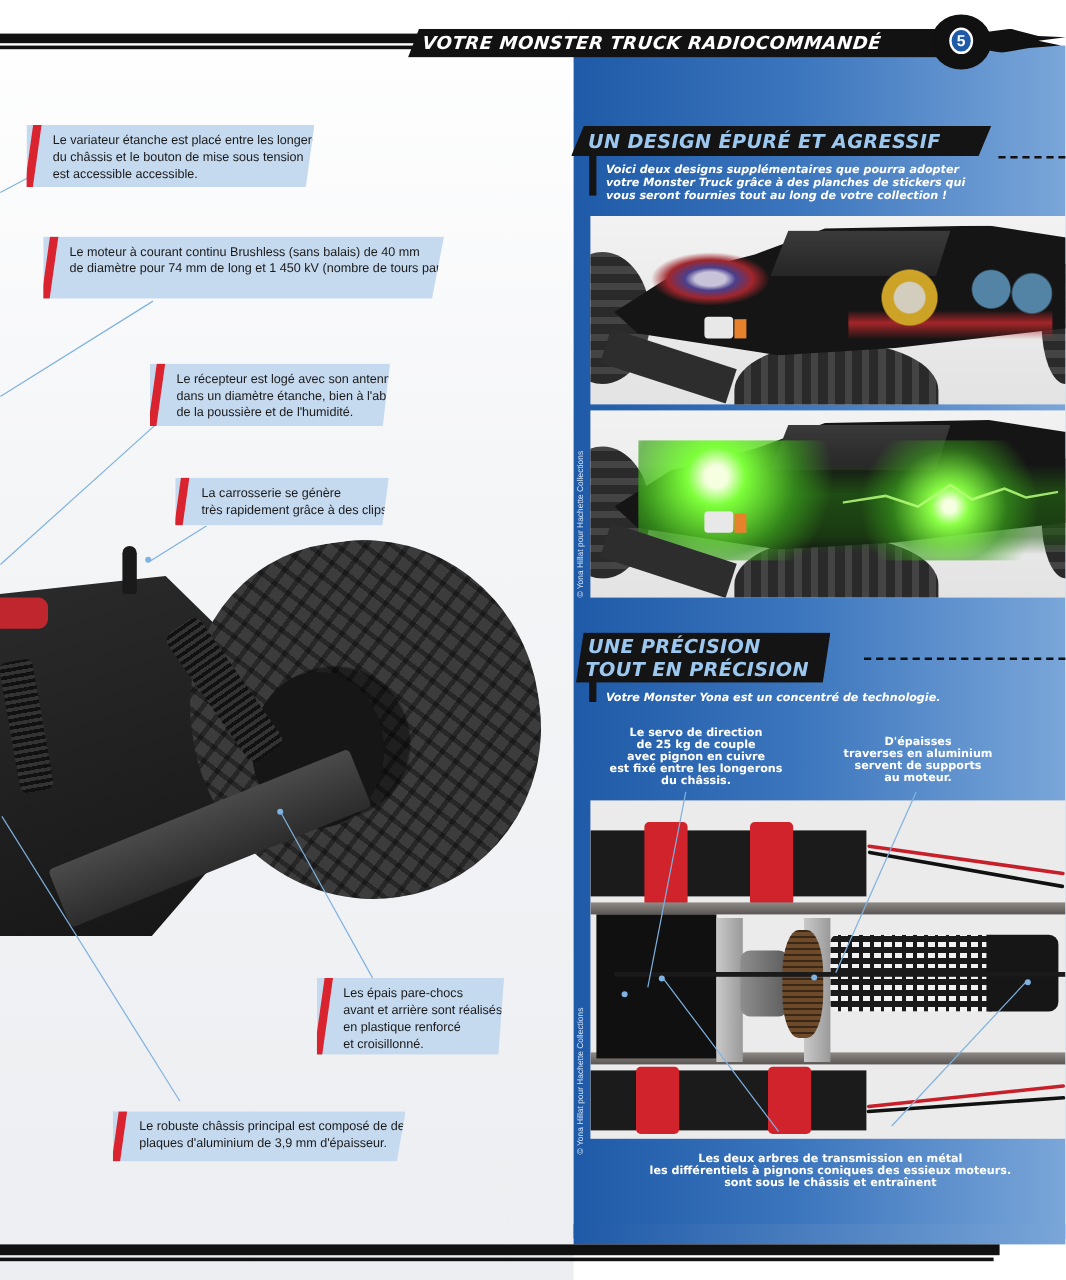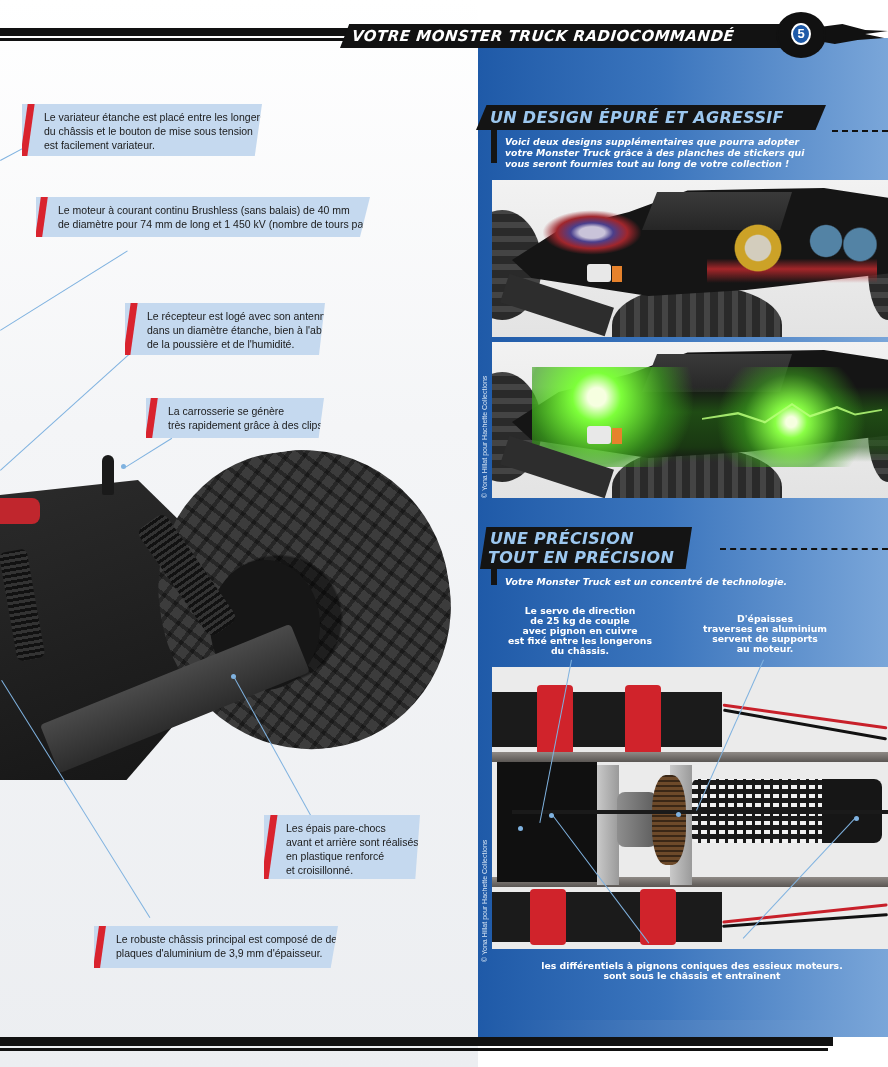--- a/index.html
+++ b/index.html
@@ -245,24 +245,24 @@
 <div class="leader" style="left:0;top:470px;width:190px;transform:rotate(-42deg);"></div>
 <div class="leader" style="left:125px;top:467px;width:55px;transform:rotate(-32deg);"></div>
 <div class="leader" style="left:234px;top:676px;width:170px;transform:rotate(61deg);"></div>
 <div class="leader-dot" style="left:231px;top:674px;"></div>
 <div class="leader" style="left:2px;top:680px;width:280px;transform:rotate(58deg);"></div>
 <div class="leader-dot" style="left:121px;top:464px;"></div>
 
 <div class="callout" style="left:22px;top:104px;width:240px;height:52px;">
   <span class="line">Le variateur étanche est placé entre les longerons</span>
   <span class="line"> du châssis et le bouton de mise sous tension</span>
-  <span class="line">est facilement variateur.</span>
-</div>
-
-<div class="callout" style="left:36px;top:197px;width:334px;height:40px;">
+  <span class="line">est accessible accessible.</span>
+</div>
+
+<div class="callout" style="left:36px;top:197px;width:334px;height:52px;">
   <span class="line">Le moteur à courant continu Brushless (sans balais) de 40 mm</span>
   <span class="line">de diamètre pour 74 mm de long et 1 450 kV (nombre de tours par volt)</span>
 </div>
 
 <div class="callout" style="left:125px;top:303px;width:200px;height:52px;">
   <span class="line">Le récepteur est logé avec son antenne</span>
   <span class="line">dans un diamètre étanche, bien à l'abri</span>
   <span class="line">de la poussière et de l'humidité.</span>
 </div>
 
@@ -319,21 +319,21 @@
   <div class="indicator"></div>
 </div>
 
 <div class="credit" style="left:481px;top:498px;">© Yona Hillat pour Hachette Collections</div>
 
 <div class="sec-title-box" style="left:480px;top:527px;width:212px;height:42px;"></div>
 <div class="sec-stem" style="left:491px;top:567px;height:18px;"></div>
 <div class="sec-title" style="left:490px;top:529px;">UNE PRÉCISION</div>
 <div class="sec-title" style="left:488px;top:548px;">TOUT EN PRÉCISION</div>
 <div class="dashes" style="left:720px;top:548px;width:168px;"></div>
-<div class="sec-intro" style="left:505px;top:576px;">Votre Monster Truck est un concentré de technologie.</div>
+<div class="sec-intro" style="left:505px;top:576px;">Votre Monster Yona est un concentré de technologie.</div>
 
 <div class="mech-label" style="left:500px;top:606px;width:160px;">
   <span class="line">Le servo de direction</span>
   <span class="line">de 25 kg de couple</span>
   <span class="line">avec pignon en cuivre</span>
   <span class="line">est fixé entre les longerons</span>
   <span class="line">du châssis.</span>
 </div>
 
 <div class="mech-label" style="left:695px;top:614px;width:140px;">
@@ -369,20 +369,21 @@
 <div class="leader" style="left:572px;top:660px;width:166px;transform:rotate(101deg);"></div>
 <div class="leader-dot" style="left:518px;top:826px;"></div>
 <div class="leader" style="left:764px;top:660px;width:165px;transform:rotate(114deg);"></div>
 <div class="leader-dot" style="left:676px;top:812px;"></div>
 <div class="leader" style="left:553px;top:815px;width:160px;transform:rotate(53deg);"></div>
 <div class="leader-dot" style="left:549px;top:813px;"></div>
 <div class="leader" style="left:856px;top:818px;width:165px;transform:rotate(133deg);"></div>
 <div class="leader-dot" style="left:854px;top:816px;"></div>
 
 <div class="mech-label" style="left:496px;top:961px;width:392px;">
+  <span class="line">Les deux arbres de transmission en métal</span>
   <span class="line">les différentiels à pignons coniques des essieux moteurs.</span>
   <span class="line">sont sous le châssis et entraînent</span>
 </div>
 
 <div class="credit" style="left:481px;top:962px;">© Yona Hillat pour Hachette Collections</div>
 
 <div class="bot-blue"></div>
 <div class="bot-stripe1"></div>
 <div class="bot-stripe2"></div>
 

